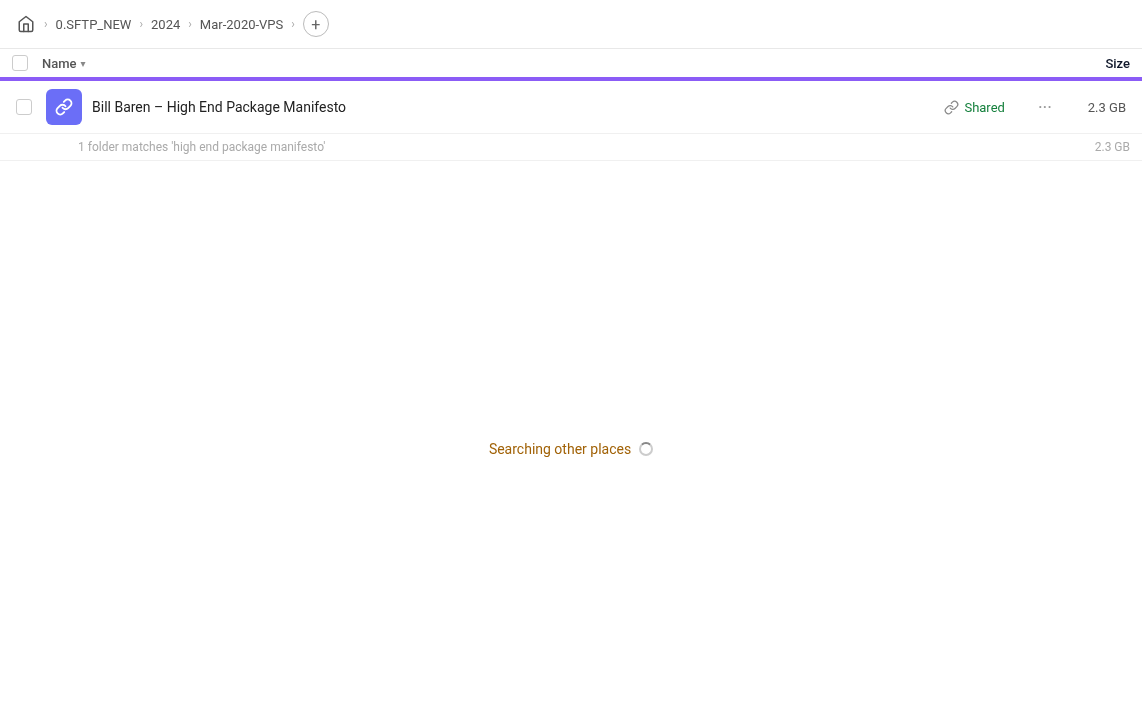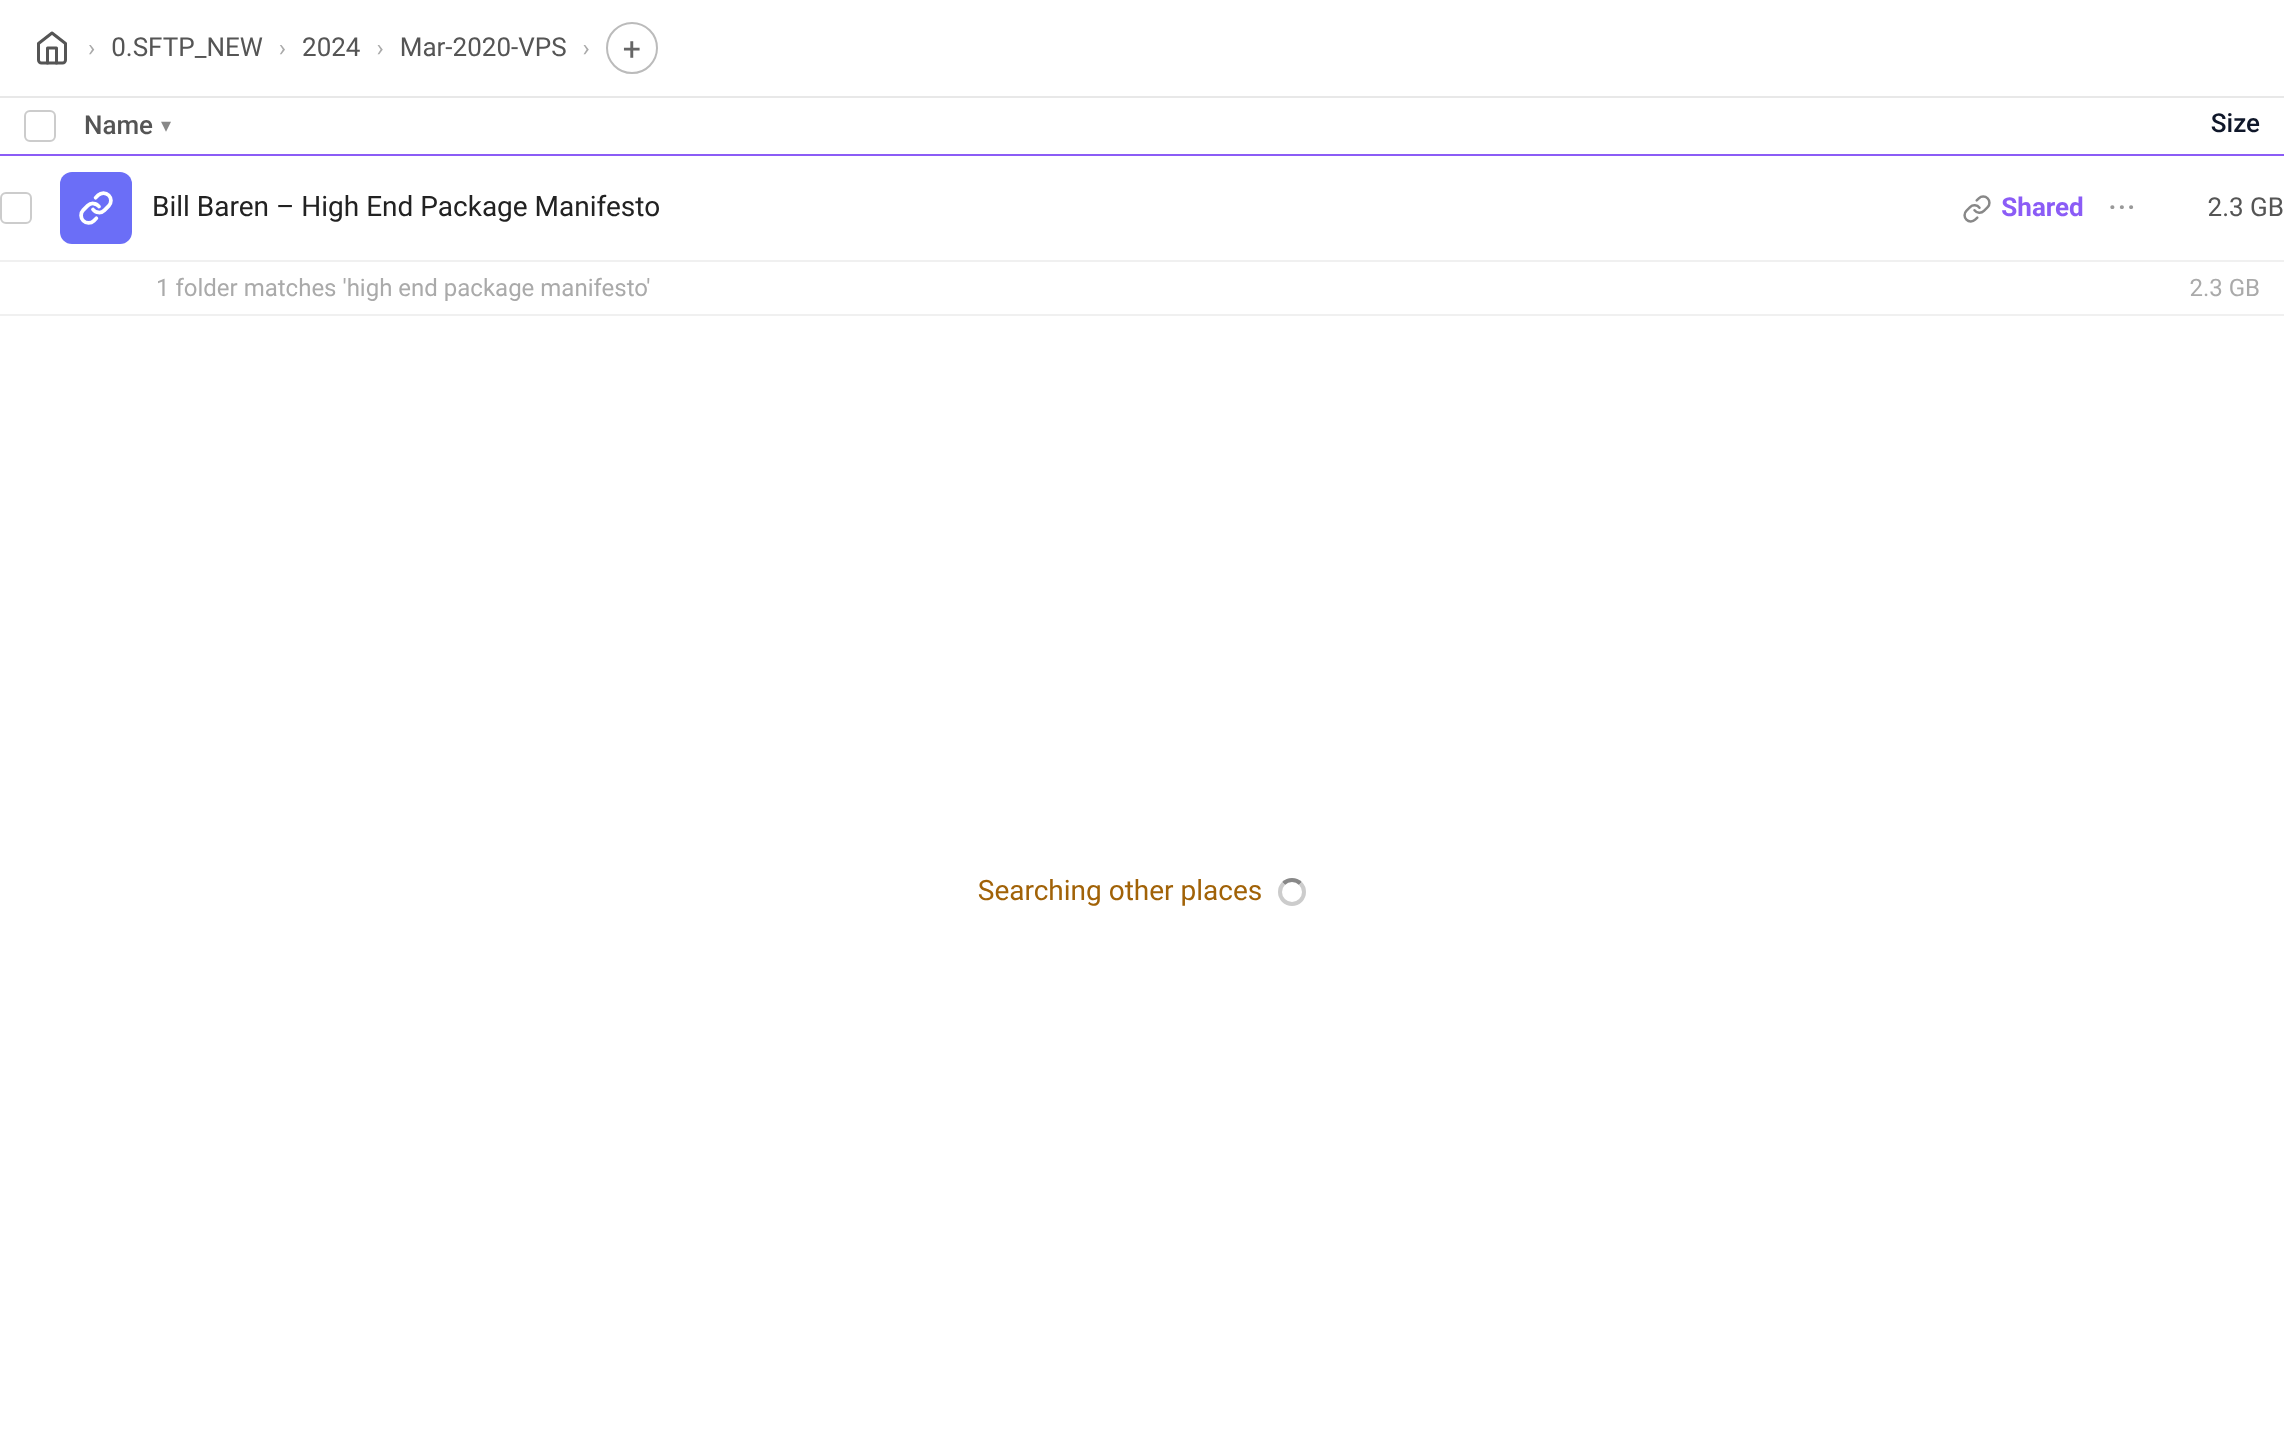--- a/index.html
+++ b/index.html
@@ -60,22 +60,23 @@
       border-radius: 50%;
       cursor: pointer;
       color: #666;
       font-size: 16px;
       margin-left: 4px;
     }
 
     
     .column-header {
       display: flex;
+      align-items: center;
       padding: 6px 12px;
-      border-bottom: 1px solid #8b5cf6;
+      border-bottom: 4px solid #8b5cf6;
       background: #fff;
     }
 
     .col-checkbox {
       width: 30px;
       flex-shrink: 0;
     }
 
     .col-name {
       flex: 1;
@@ -93,21 +94,21 @@
       text-align: right;
       font-size: 13px;
       color: #0f172a;
       font-weight: 500;
     }
 
     
     .file-row {
       display: flex;
       align-items: center;
-      padding: 8px 0;
+      padding: 8px 16px;
       border-bottom: 1px solid #f0f0f0;
       cursor: pointer;
       background: #fff;
     }
 
     .file-row-checkbox {
       width: 30px;
       flex-shrink: 0;
     }
 
@@ -128,24 +129,23 @@
     .file-name {
       flex: 1;
       font-size: 14px;
       color: #222;
     }
 
     .file-shared {
       display: flex;
       align-items: center;
       gap: 5px;
-      color: #8b5cf6;
-      font-size: 13px;
-      margin-right: 6px;
-      font-weight: bold;
+      color: #15803d;
+      font-size: 13px;
+      margin-right: 27px;
     }
 
     .file-shared-icon {
       color: #888;
       font-size: 14px;
     }
 
     .file-more {
       color: #999;
       font-size: 18px;

